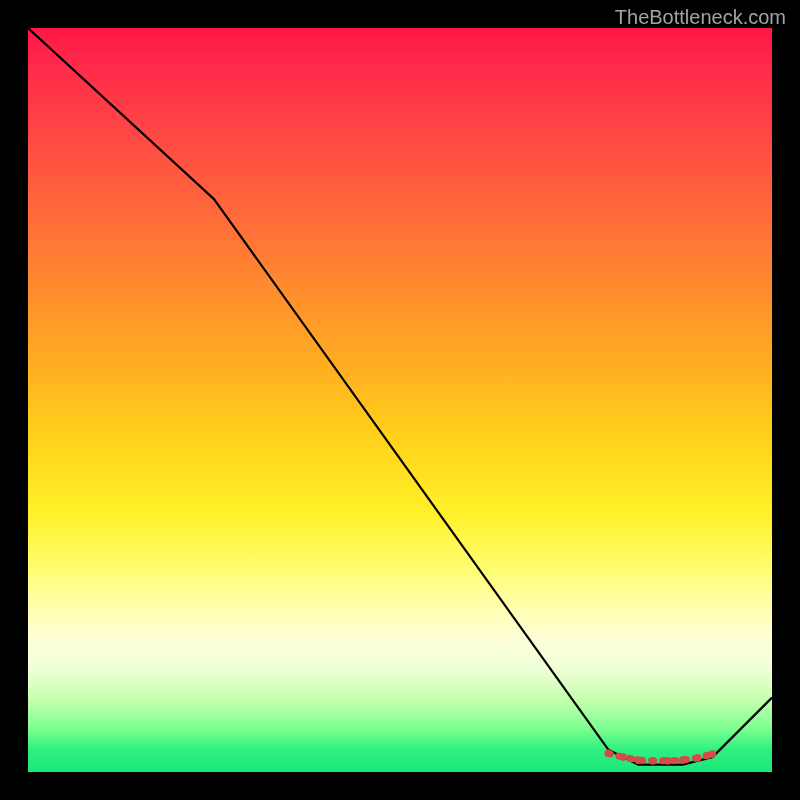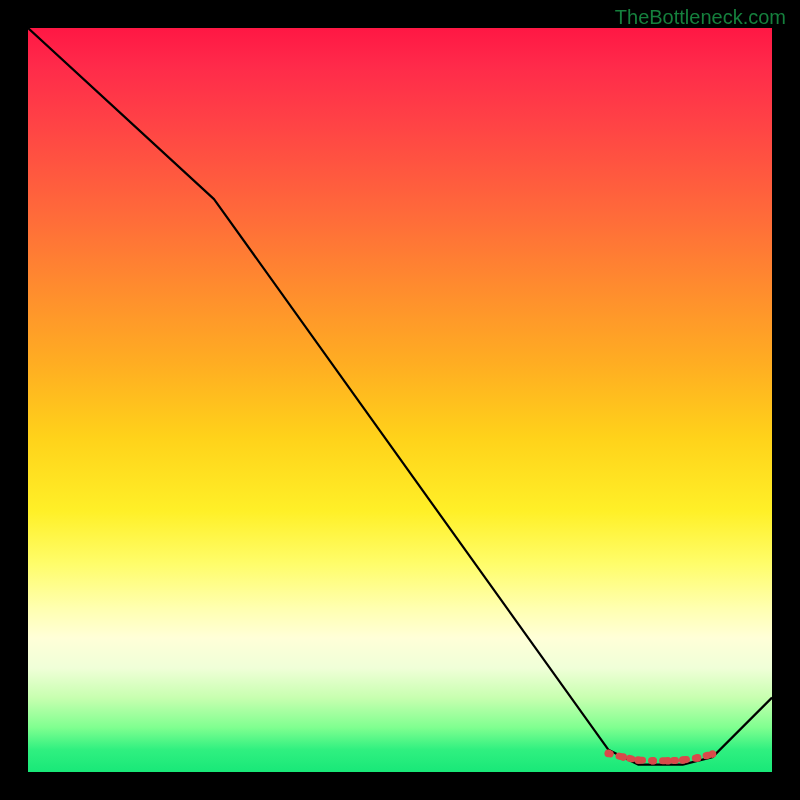--- a/index.html
+++ b/index.html
@@ -7,21 +7,21 @@
     width: 800px;
     height: 800px;
     background: #000;
     position: relative;
     font-family: Arial, sans-serif;
   }
   .watermark {
     position: absolute;
     top: 6px;
     right: 14px;
-    color: #15803d;
+    color: #a3a3a3;
     font-size: 20px;
     font-weight: normal;
     z-index: 10;
   }
   .plot-area {
     position: absolute;
     left: 28px;
     top: 28px;
     width: 744px;
     height: 744px;

